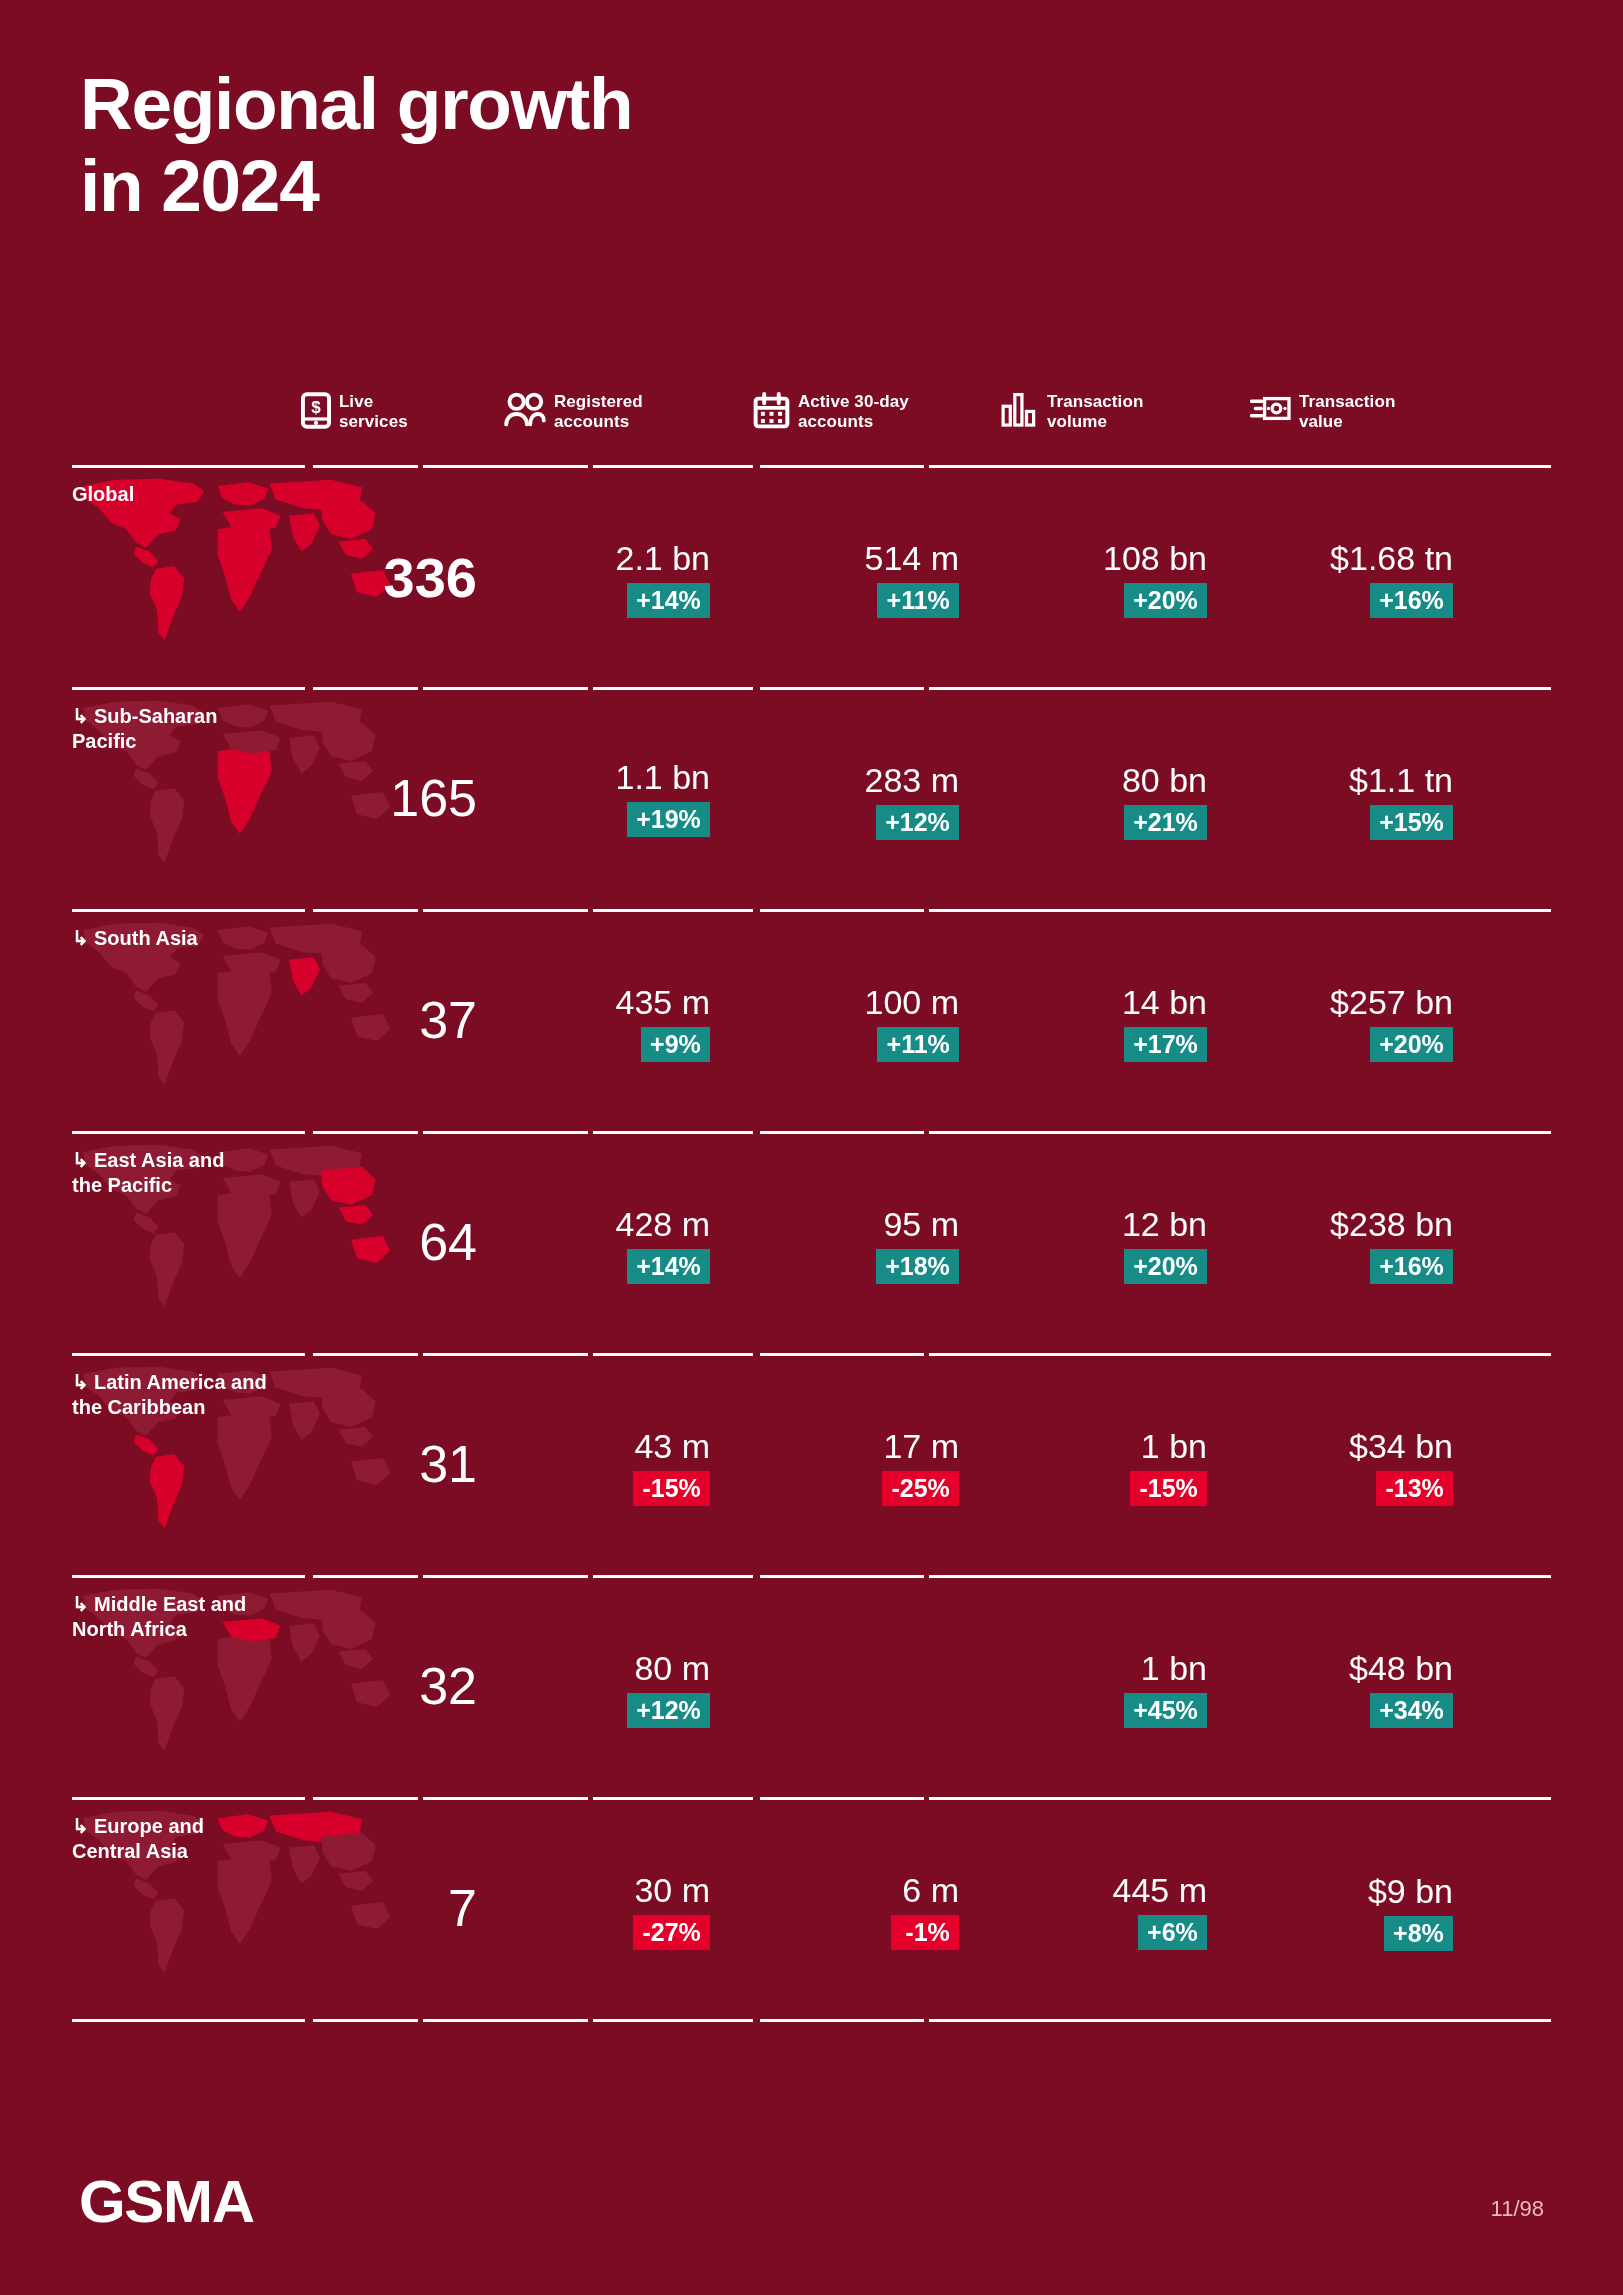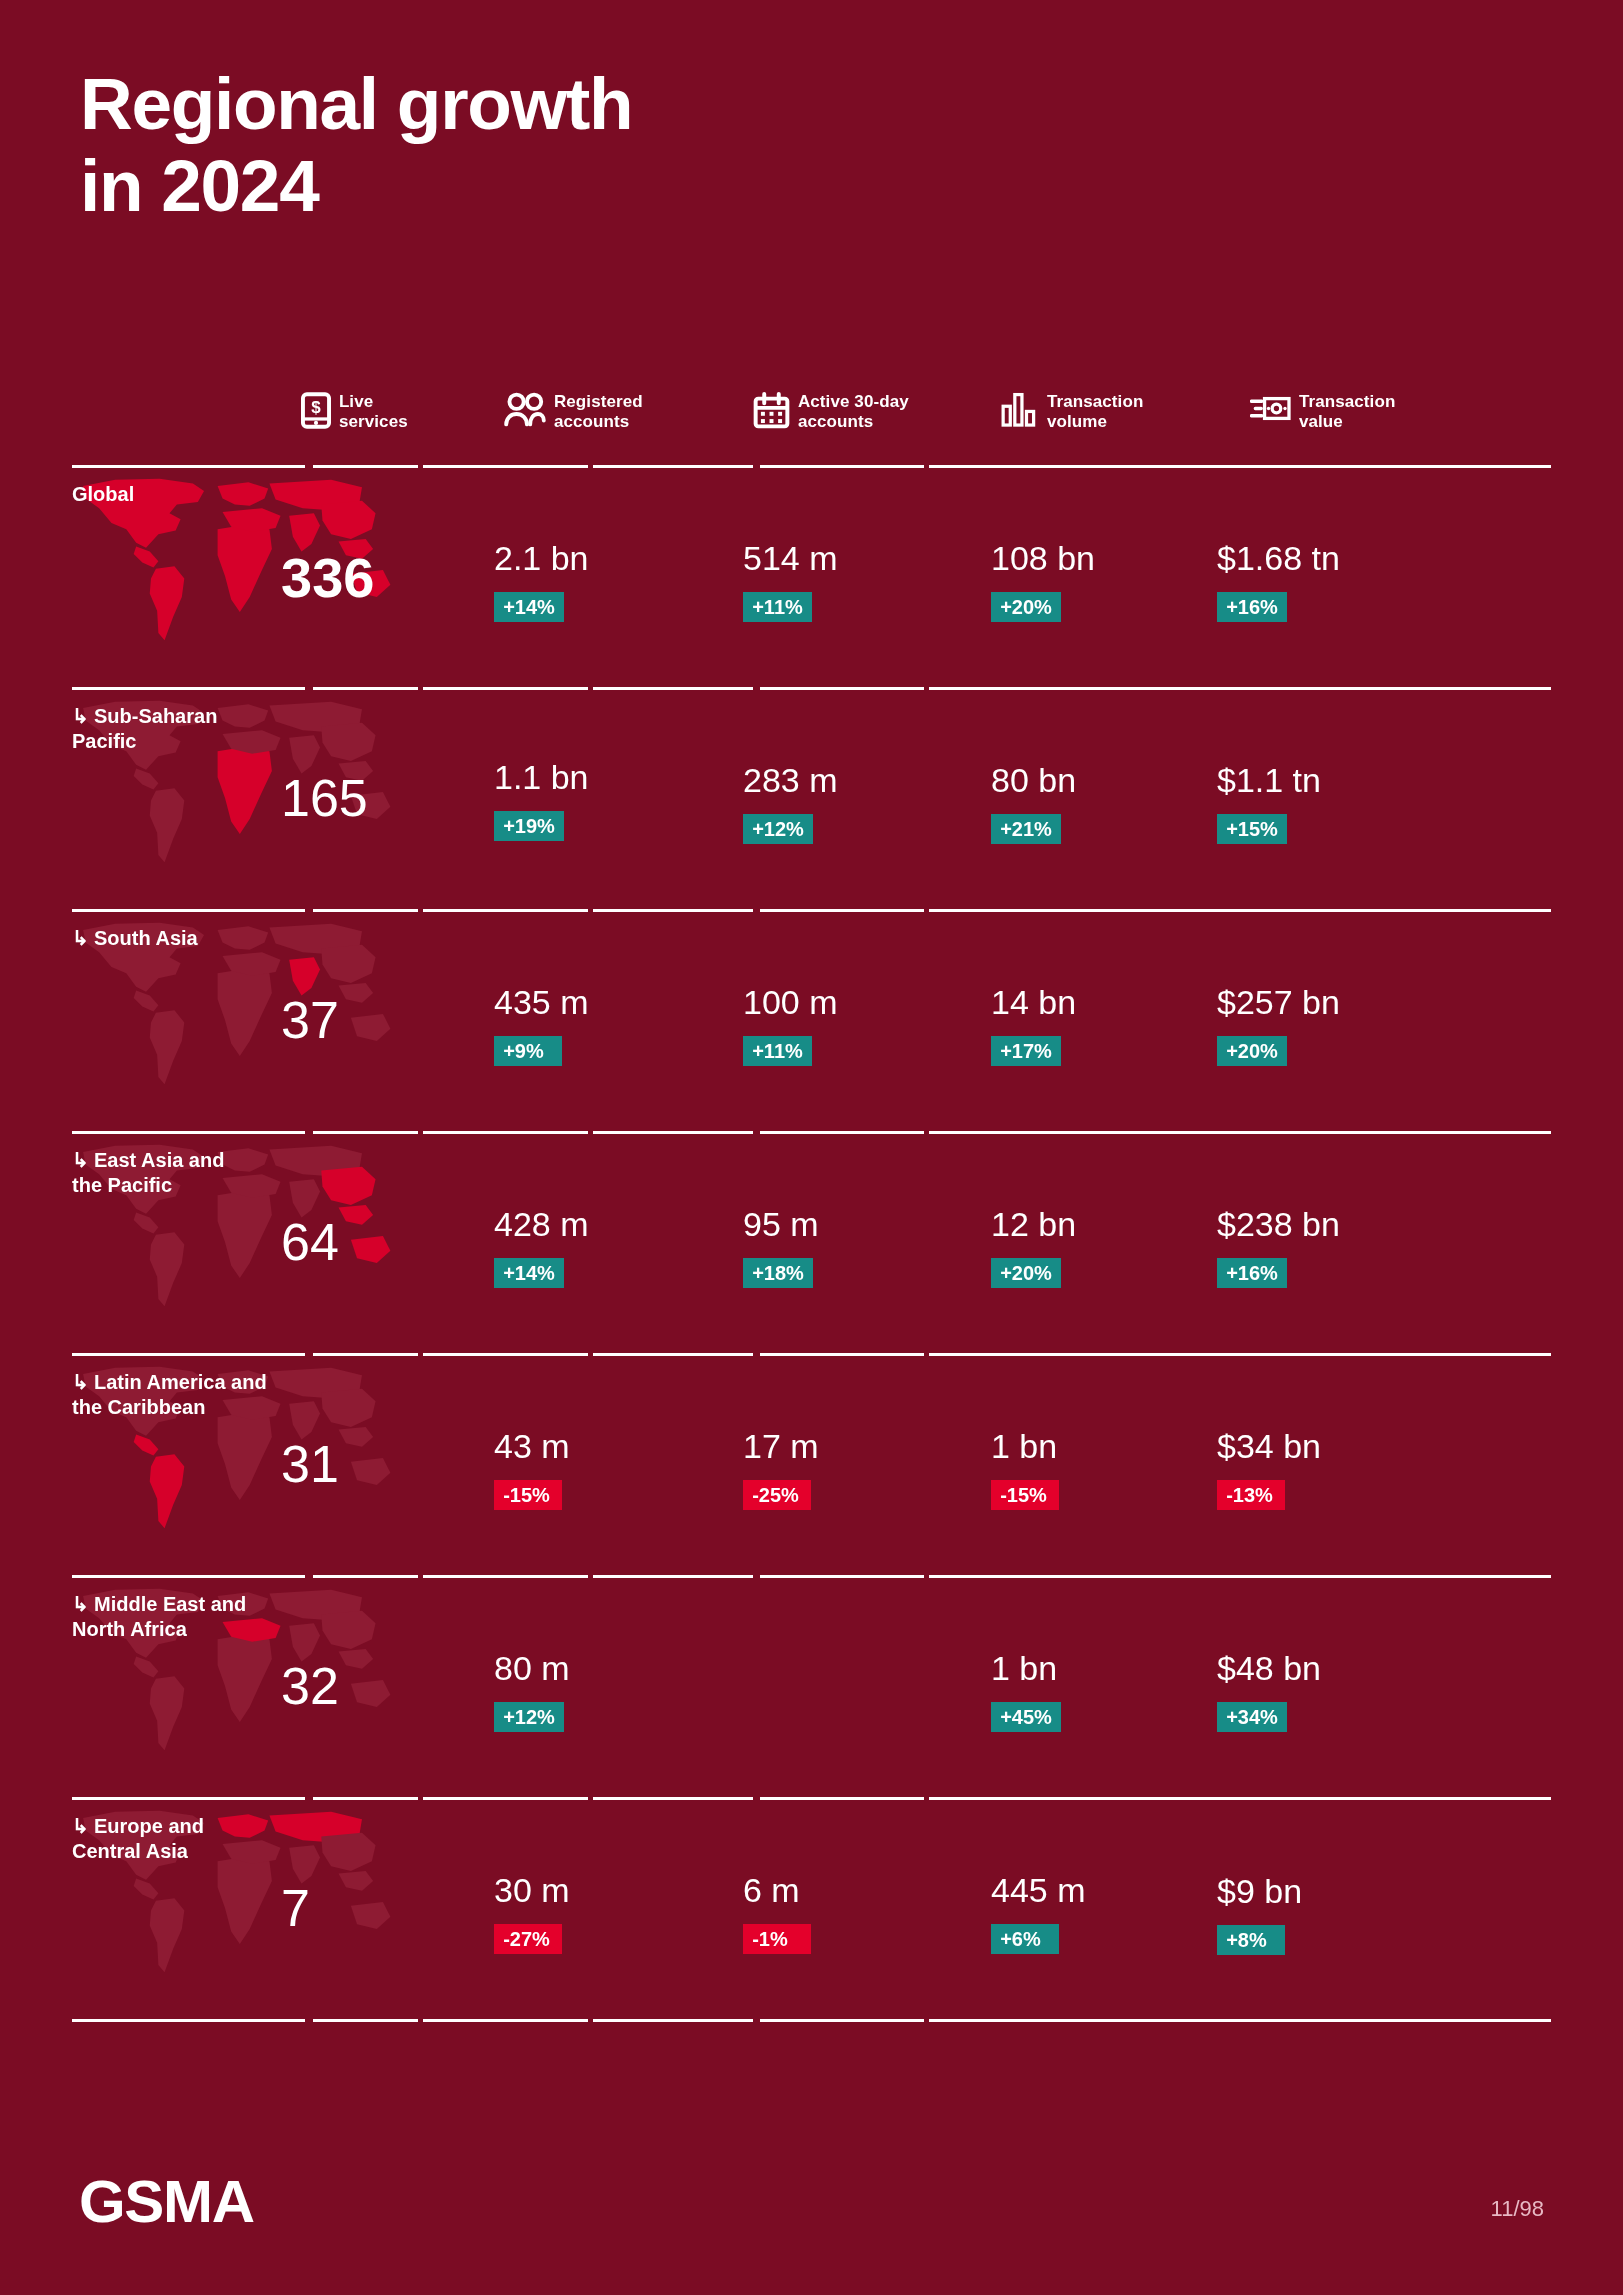--- a/index.html
+++ b/index.html
@@ -51,35 +51,35 @@
   .arrow{ display:inline-block; width:22px; }
 
   .map-wrap{
     position:absolute; left:0; top:5.2px;
     width:327px; height:196px;
     z-index:1; pointer-events:none;
   }
   .map-wrap svg{ width:100%; height:100%; display:block; }
 
   
-  .cell{ position:absolute; text-align:left; z-index:2; }
+  .cell{ position:absolute; text-align:right; z-index:2; }
   .big{
     font-weight:300; line-height:1;
     color:#ffffff;
   }
   .val{
     font-size:34px; font-weight:300; line-height:1;
     white-space:nowrap;
   }
   .row.global .val{ font-weight:400; }
   .badge{
     display:inline-block;
-    margin-top:17px;
+    margin-top:8px;
     padding:4.6px 9.2px 5.9px 9.2px;
-    font-size:20px; font-weight:700; line-height:1;
+    font-size:25px; font-weight:700; line-height:1;
     color:#ffffff;
     min-width:68px;
   }
   .badge.pos{ background:#178C87; }
   .badge.neg{ background:#E4002B; }
 
   
   .logo{
     position:absolute; left:79px; top:2167px;
     font-size:60px; font-weight:700; letter-spacing:-1.3px;

